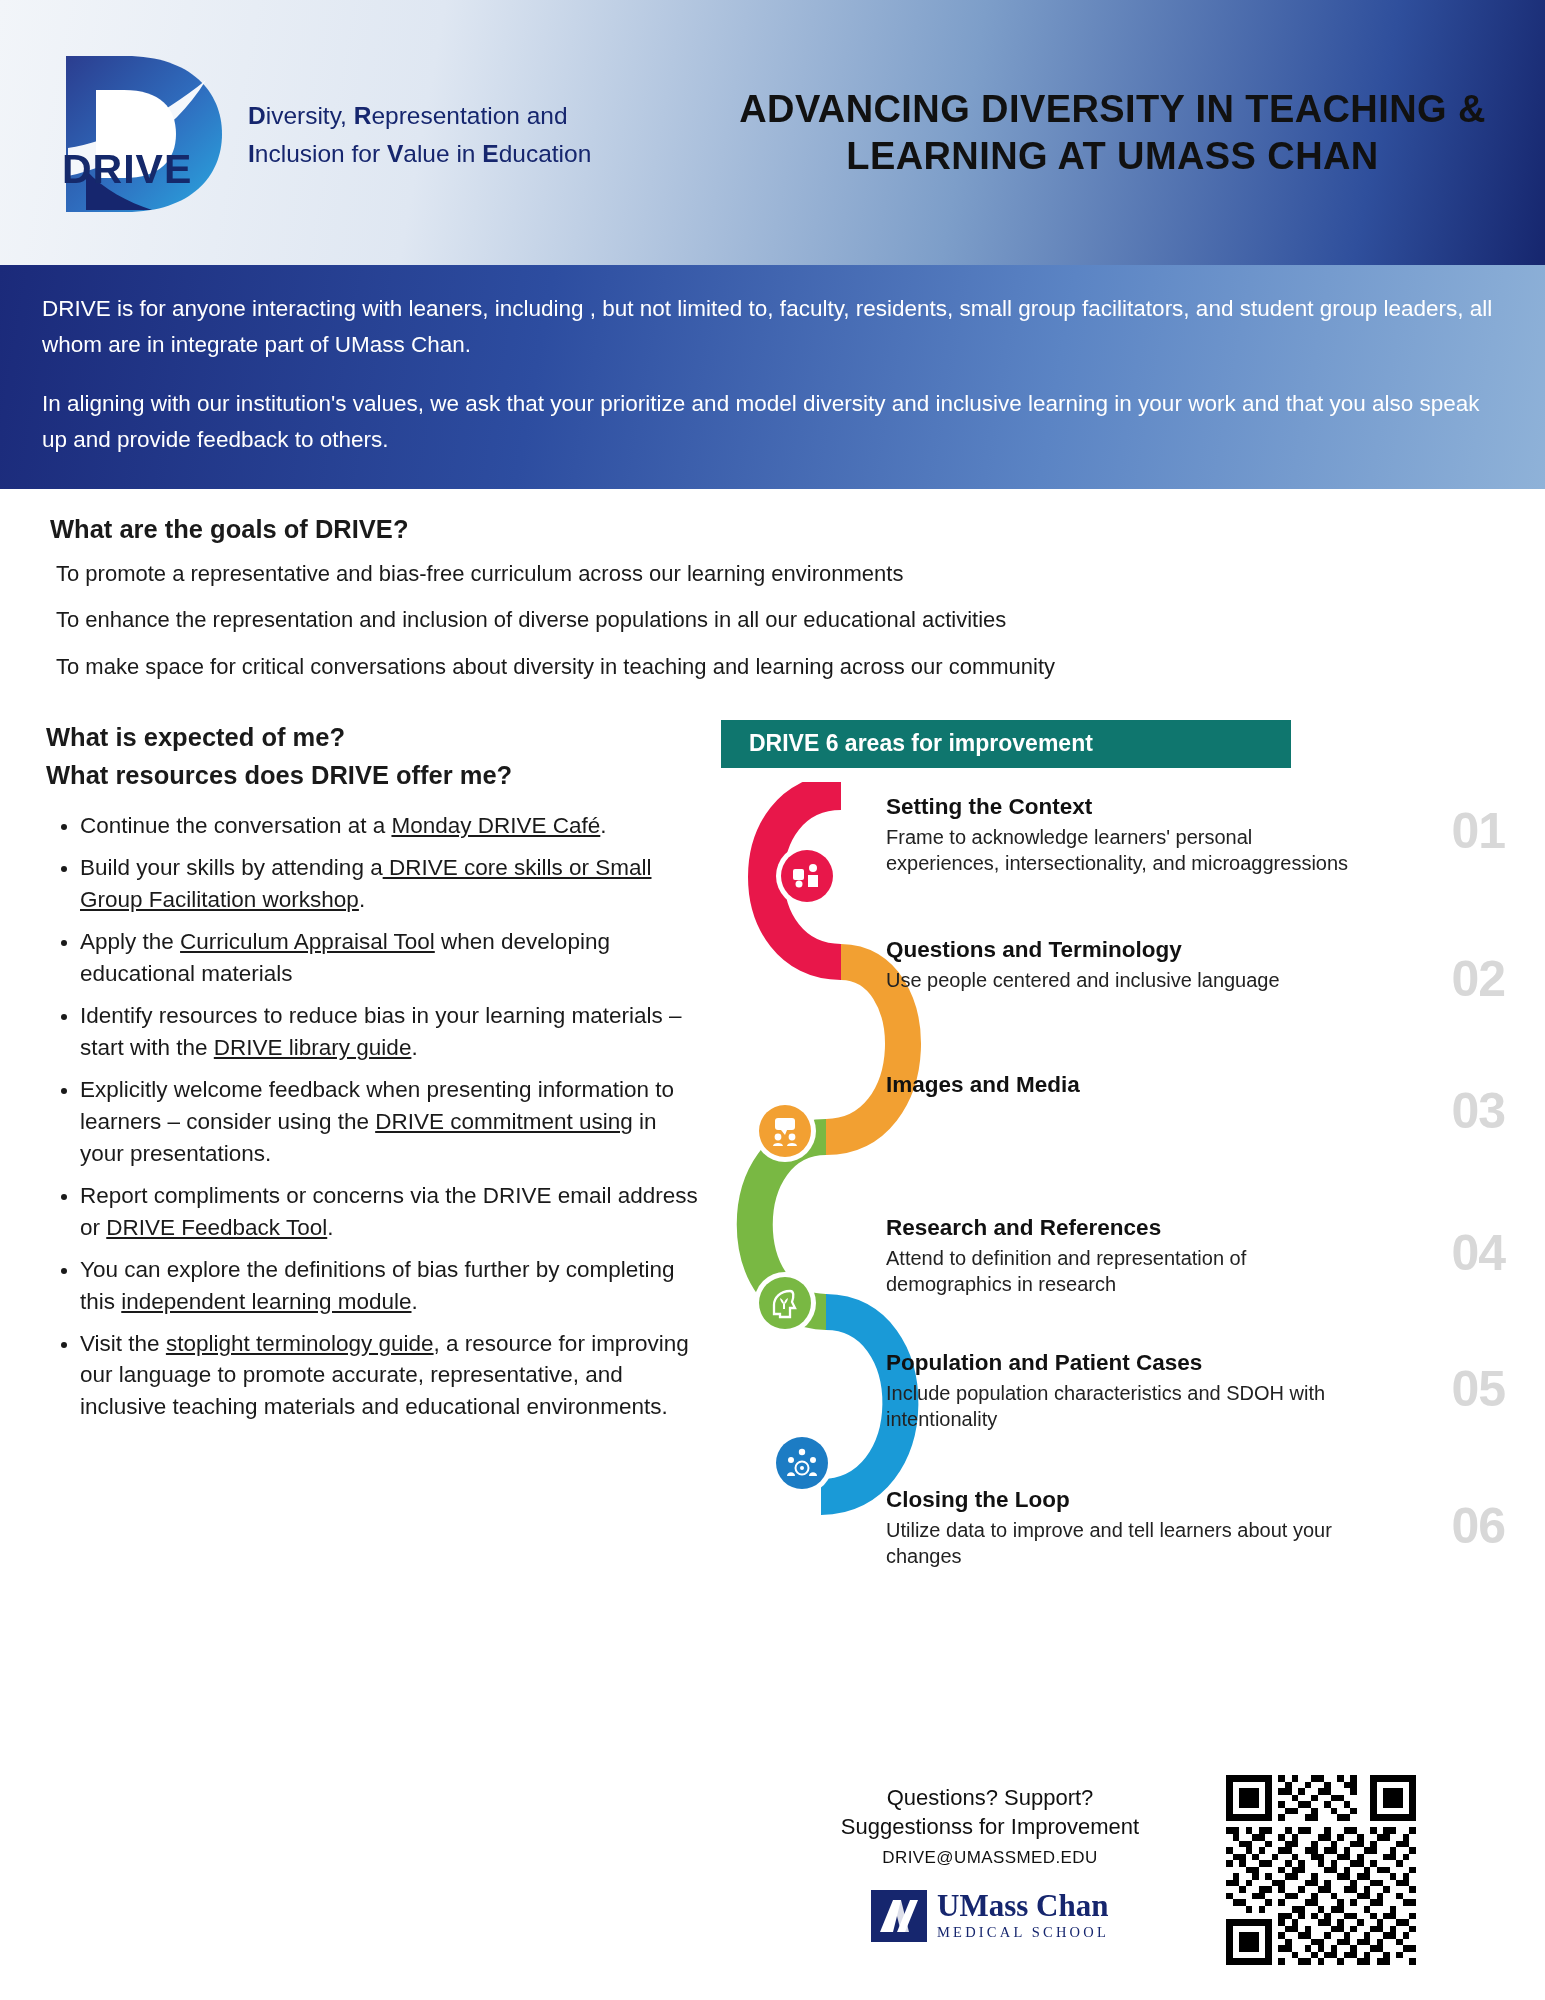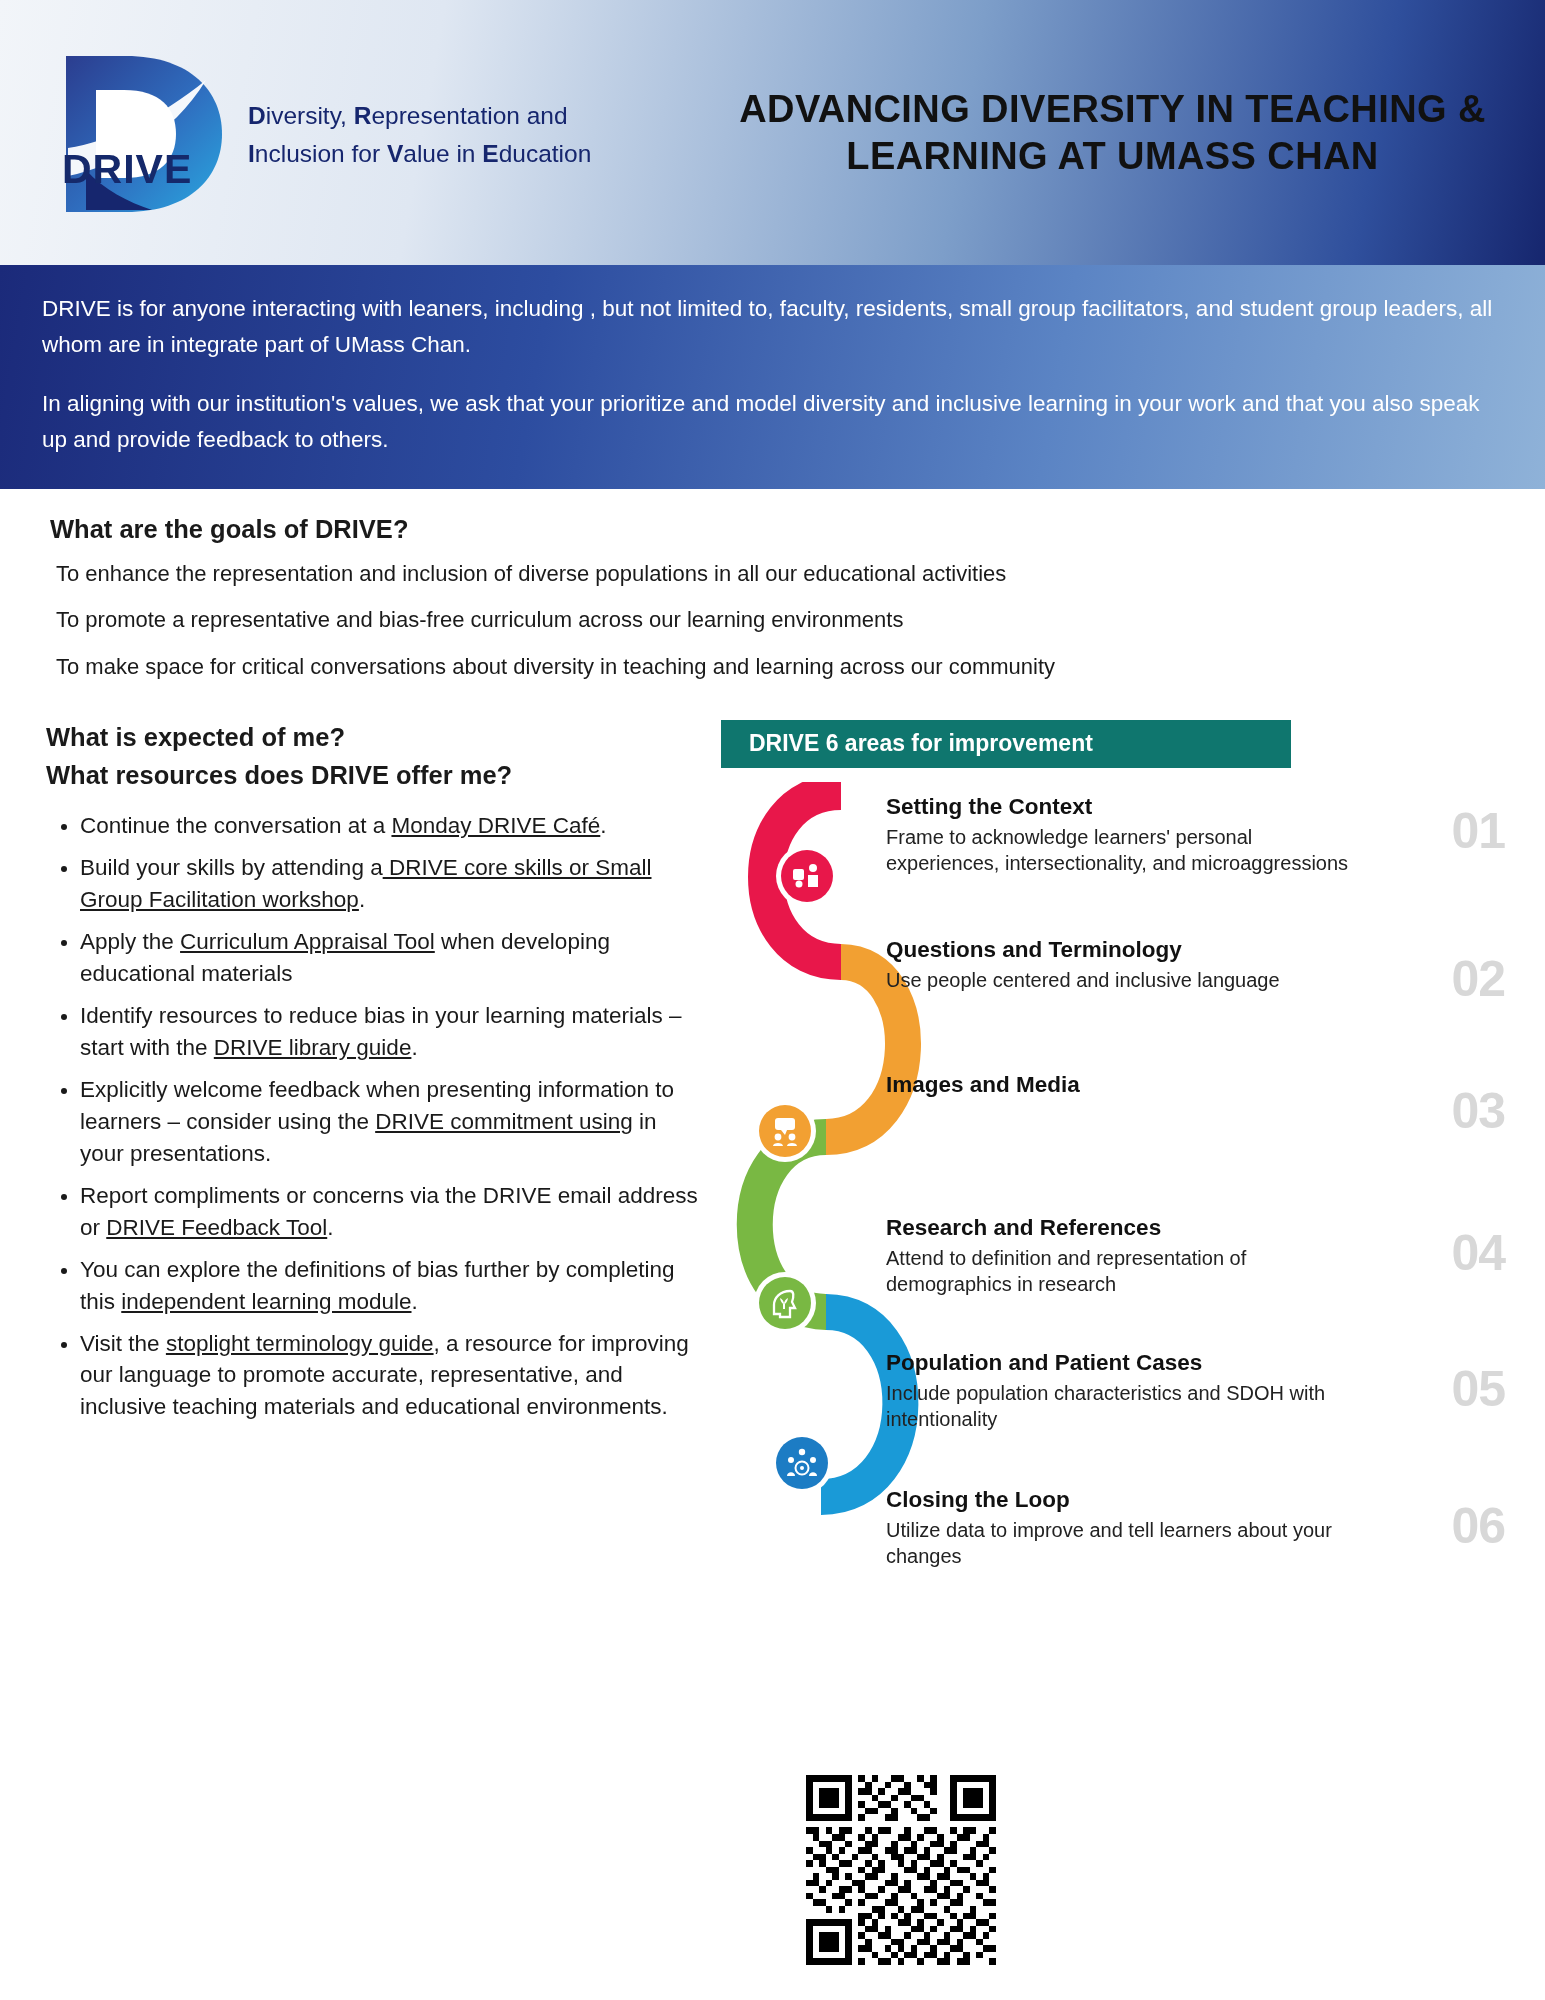--- a/index.html
+++ b/index.html
@@ -276,22 +276,22 @@
   <div class="header-title">ADVANCING DIVERSITY IN TEACHING &amp; LEARNING AT UMASS CHAN</div>
 </div>
 
 <div class="intro">
   <p>DRIVE is for anyone interacting with leaners, including , but not limited to, faculty, residents, small group facilitators, and student group leaders, all whom are in integrate part of UMass Chan.</p>
   <p>In aligning with our institution's values, we ask that your prioritize and model diversity and inclusive learning in your work and that you also speak up and provide feedback to others.</p>
 </div>
 
 <div class="goals">
   <h2>What are the goals of DRIVE?</h2>
+  <div class="goal">To promote a representative and bias-free curriculum across our learning environments</div>
   <div class="goal">To enhance the representation and inclusion of diverse populations in all our educational activities</div>
-  <div class="goal">To promote a representative and bias-free curriculum across our learning environments</div>
   <div class="goal">To make space for critical conversations about diversity in teaching and learning across our community</div>
 </div>
 
 <div class="columns">
 
   <div class="left-col">
     <h2>What is expected of me?</h2>
     <h2>What resources does DRIVE offer me?</h2>
 
     <ul class="bullets">
@@ -396,20 +396,38 @@
       <div class="item" style="top:705px;">
         <h3>Closing the Loop</h3>
         <p>Utilize data to improve and tell learners about your changes</p>
       </div>
       <div class="num" style="top:715px;">06</div>
     </div>
   </div>
 </div>
 
 <div class="footer">
+  <div class="footer-left">
+    <div class="q">Questions? Support?</div>
+    <div class="q">Suggestionss for Improvement</div>
+    <div class="email">DRIVE@UMASSMED.EDU</div>
+
+    <div class="umass">
+      <svg width="56" height="52" viewBox="0 0 56 52">
+        <rect x="0" y="0" width="56" height="52" fill="#16266e"></rect>
+        <path d="M9 42 L22 10 L30 10 L22 42 Z" fill="#ffffff"></path>
+        <path d="M26 42 L39 10 L47 10 L34 42 Z" fill="#ffffff"></path>
+        <path d="M22 10 L30 42 L38 42 L30 10 Z" fill="#ffffff" opacity="0.85"></path>
+      </svg>
+      <div class="umass-name">
+        <div class="l1">UMass Chan</div>
+        <div class="l2">MEDICAL SCHOOL</div>
+      </div>
+    </div>
+  </div>
 
   <svg class="qr" viewBox="0 0 29 29" shape-rendering="crispEdges">
     <rect width="29" height="29" fill="#ffffff"></rect>
     <g fill="#000000">
       <rect x="0" y="0" width="7" height="1"></rect>
         <rect x="0" y="6" width="7" height="1"></rect>
       <rect x="0" y="0" width="1" height="7"></rect>
         <rect x="6" y="0" width="1" height="7"></rect>
       <rect x="2" y="2" width="3" height="3"></rect>
       <rect x="22" y="0" width="7" height="1"></rect>

